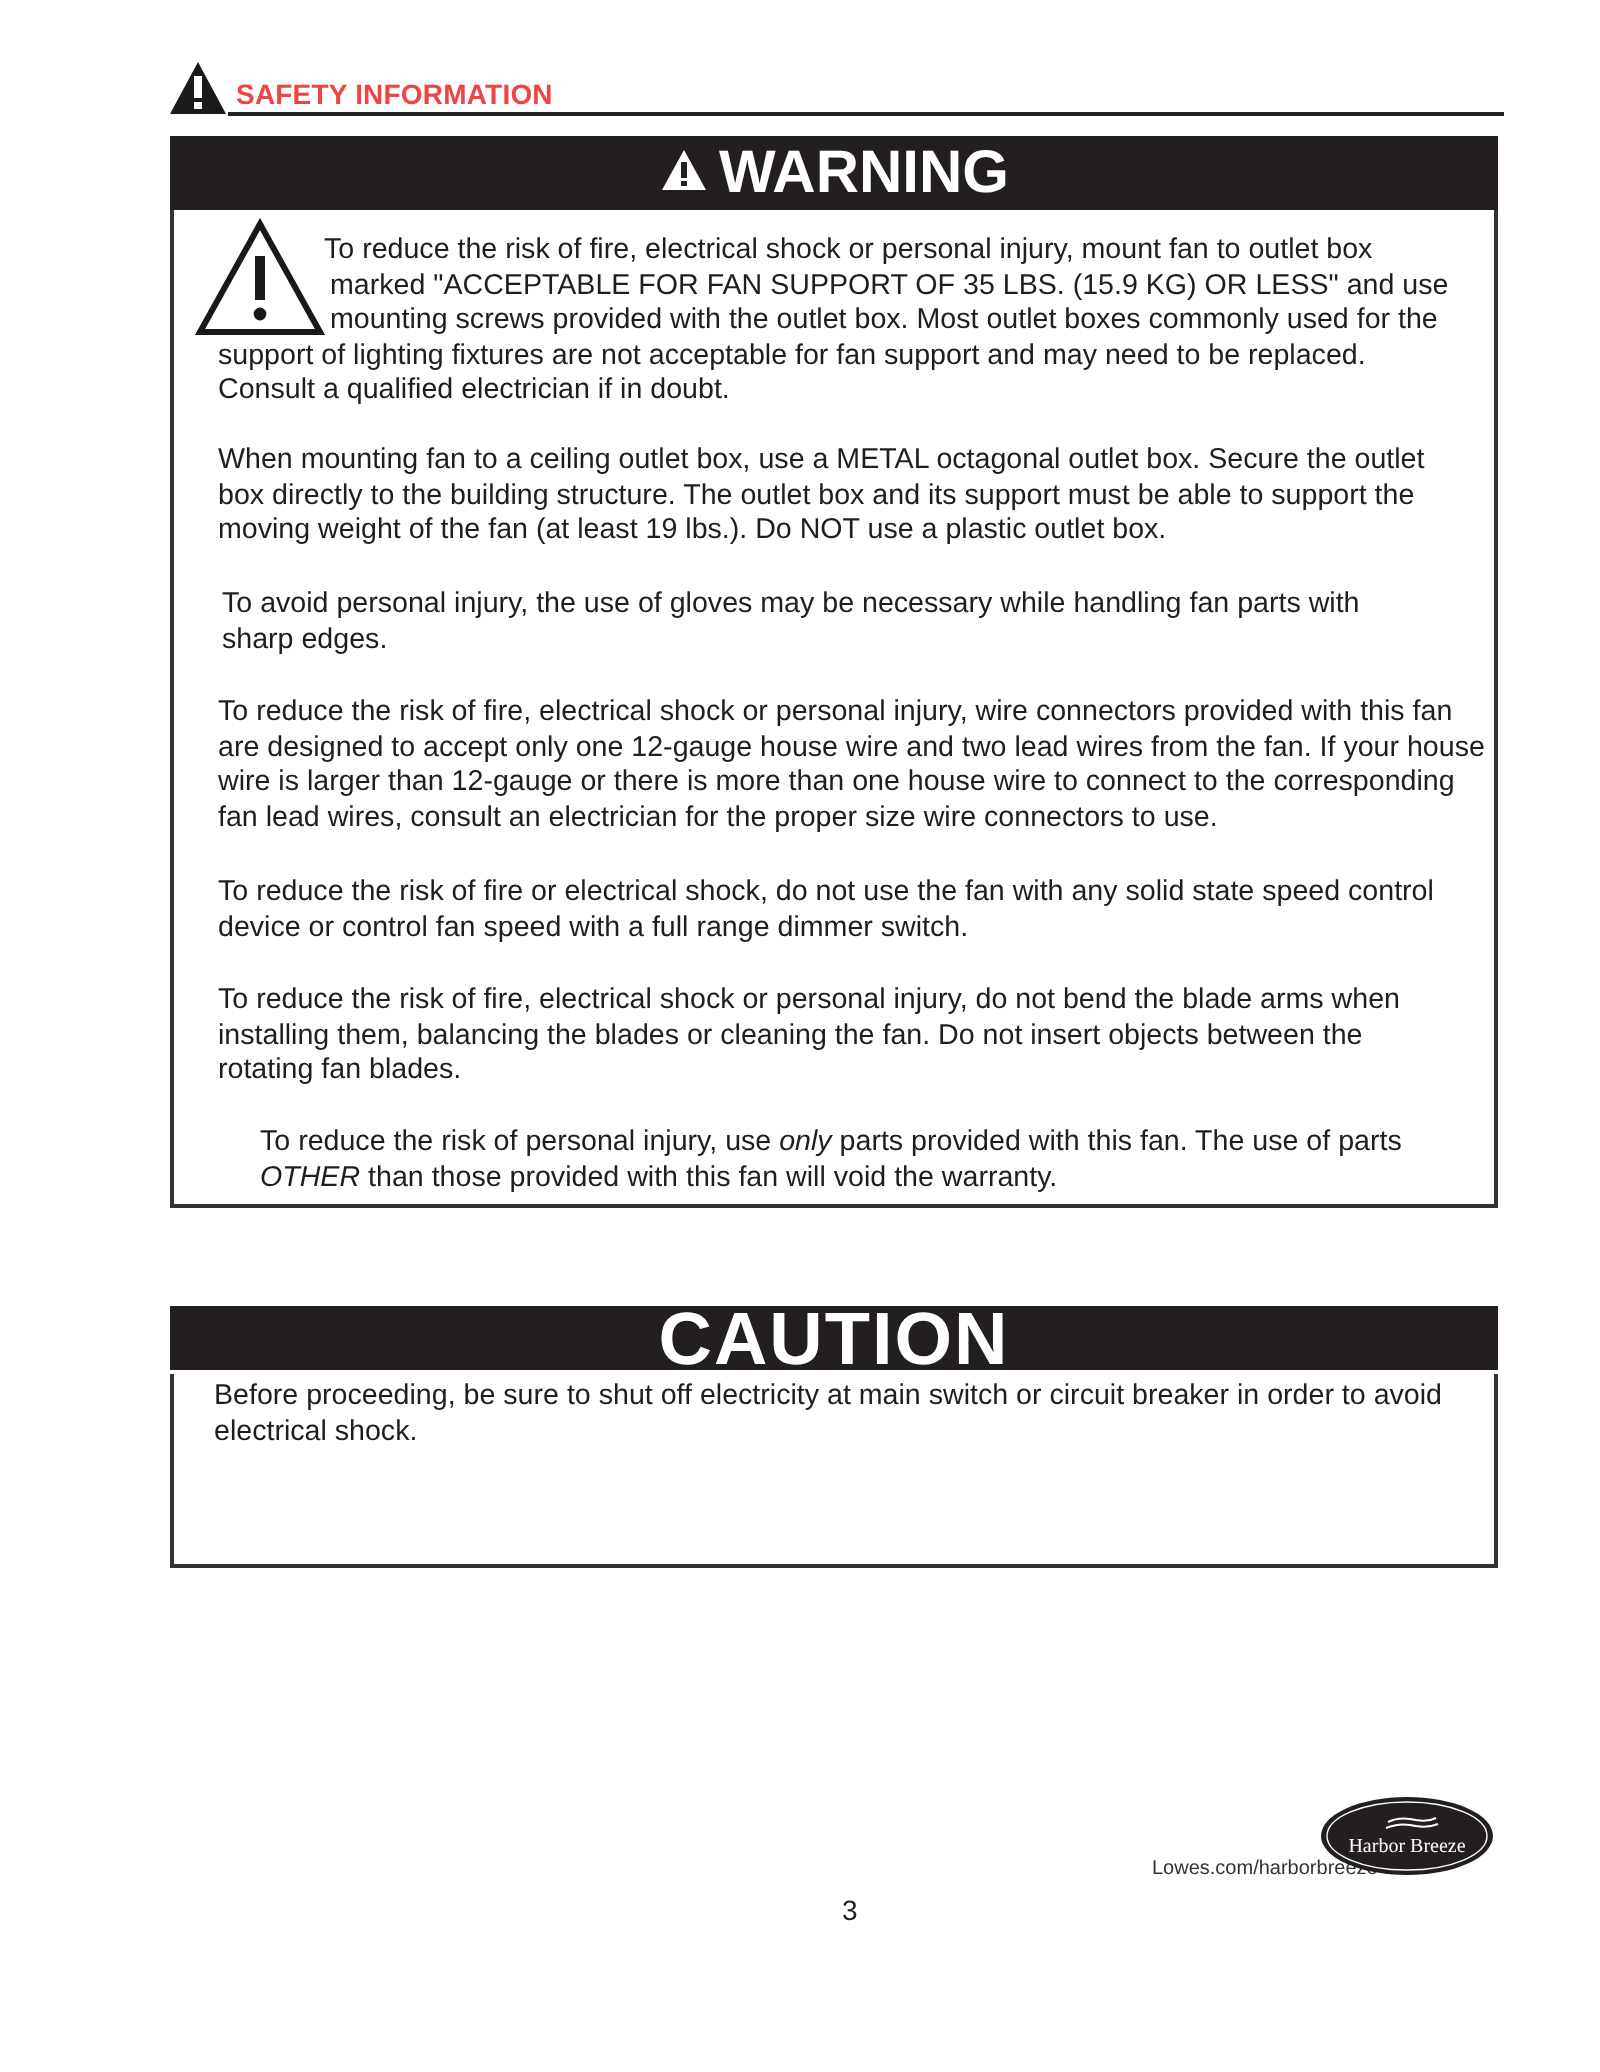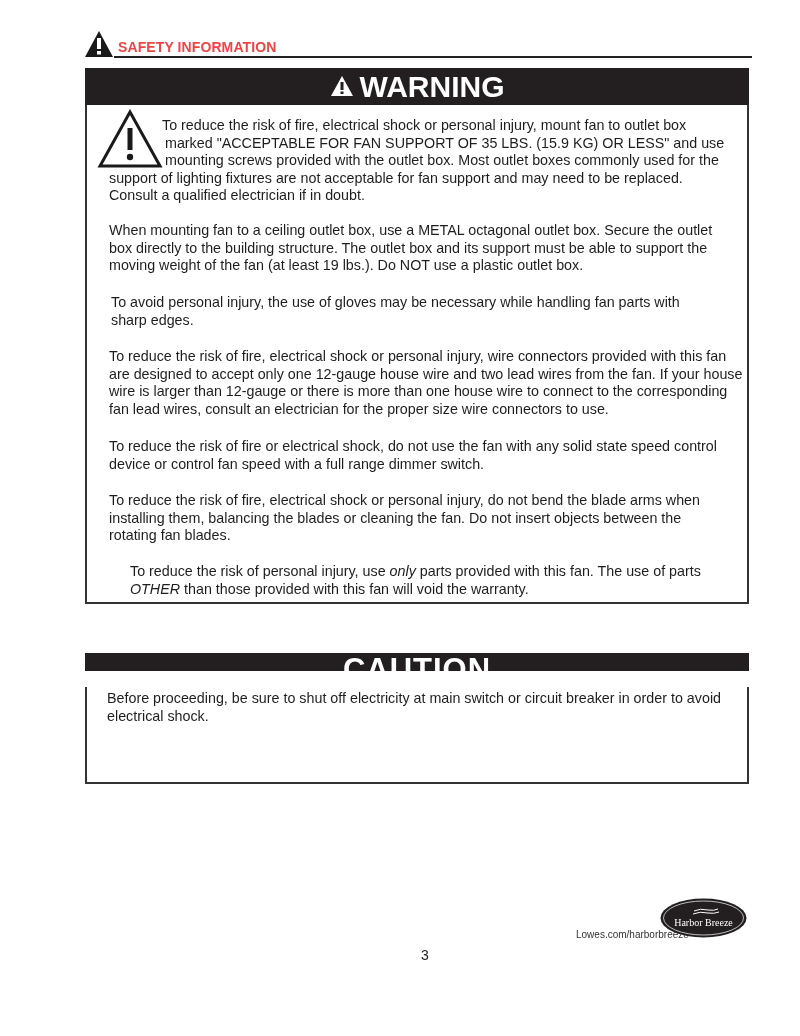--- a/index.html
+++ b/index.html
@@ -16,21 +16,21 @@
 
   .warning-head { top:68px; height:37px; font-size:30px; line-height:38px; }
   .warning-head .mini-tri { display:inline-block; vertical-align:middle; margin-right:6px; position:relative; top:-3px; }
   .warning-box { top:105px; height:499px; }
 
   .para { position:absolute; left:24px; right:4px; font-size:14.3px; line-height:17.5px; color:#1e1e1e; }
   .para i { font-style:italic; }
 
   .big-tri { position:absolute; left:10px; top:4px; }
 
-  .caution-head { top:653px; height:18px; font-size:31px; line-height:34px; letter-spacing:1px; }
+  .caution-head { top:653px; height:32px; font-size:37px; line-height:34px; letter-spacing:1px; }
   .caution-box { top:687px; height:97px; }
   .caution-box .para { left:2px;margin-left:18px; }
 
   .footer-url { position:absolute; left:544px; top:929px; font-size:10px; color:#333;margin-left:32px; }
   .logo { position:absolute; left:660px; top:898px; width:87px; height:40px; }
   .page-num { position:absolute; left:421px; top:947px; font-size:14px; color:#222; }
 </style>
 </head>
 <body>
 

